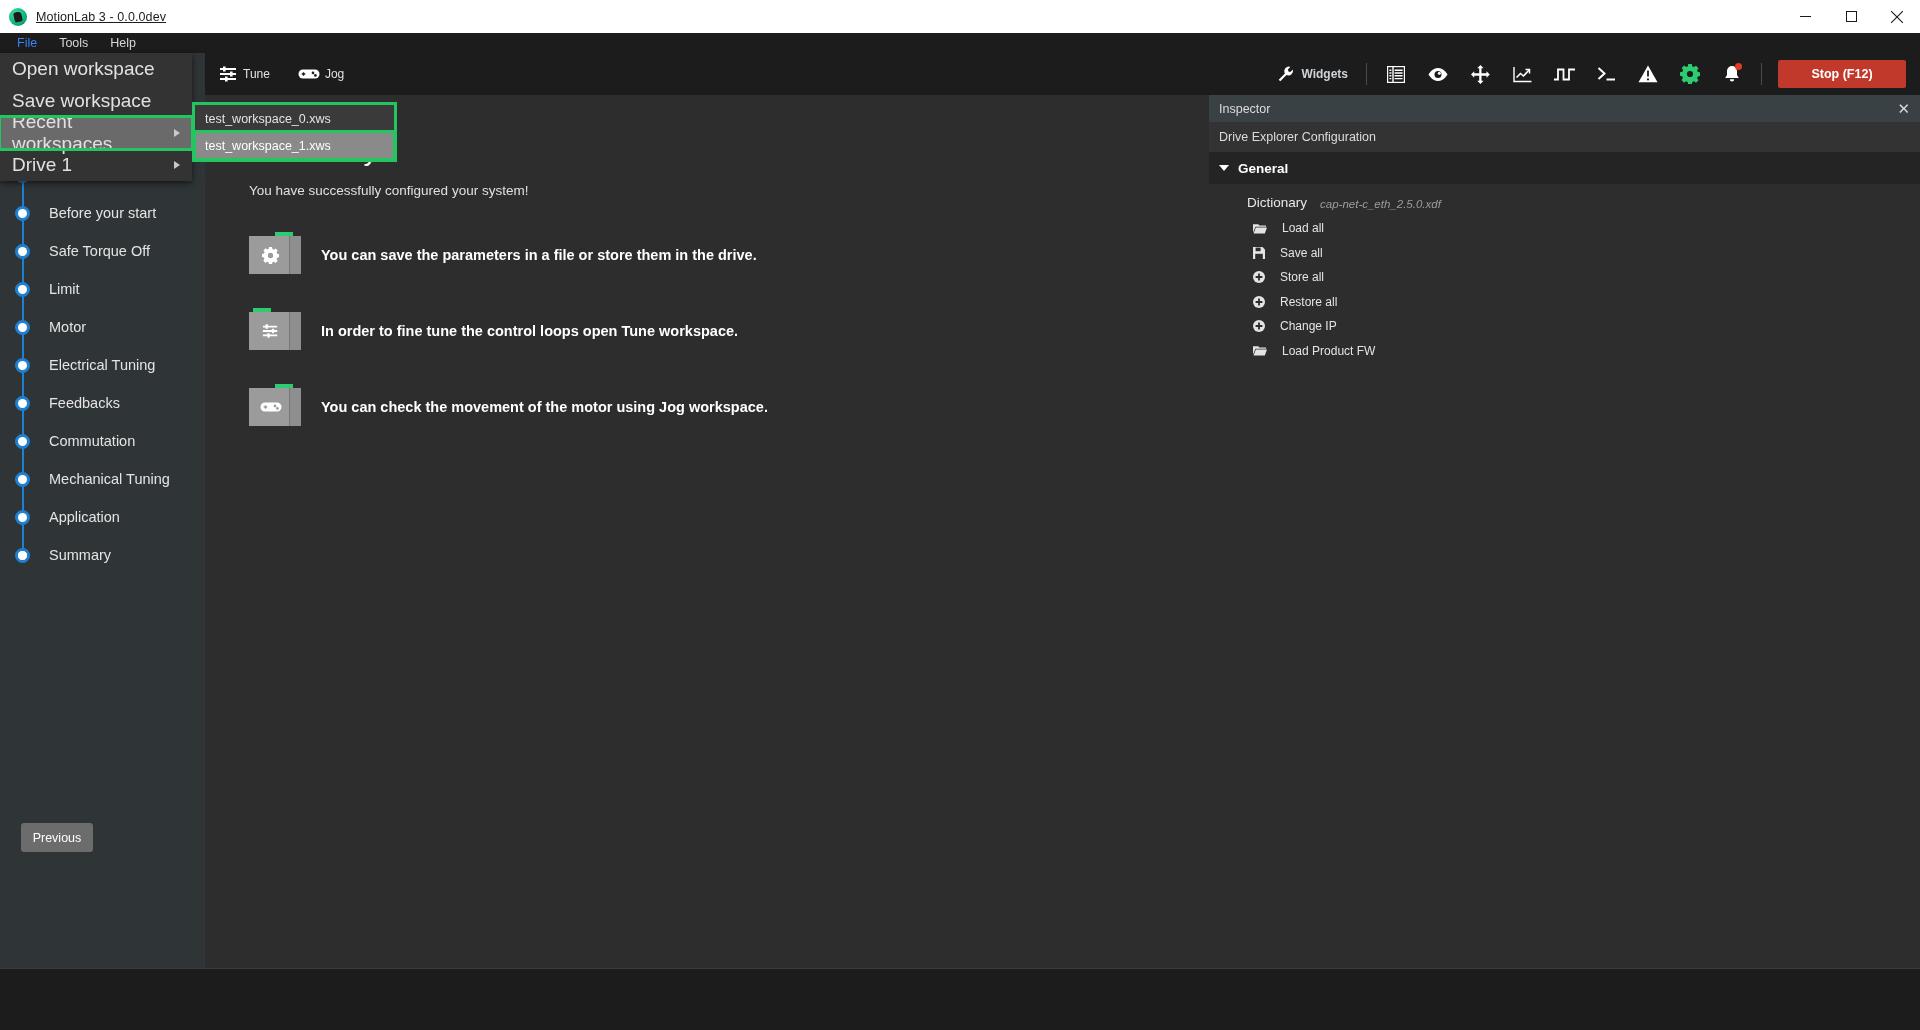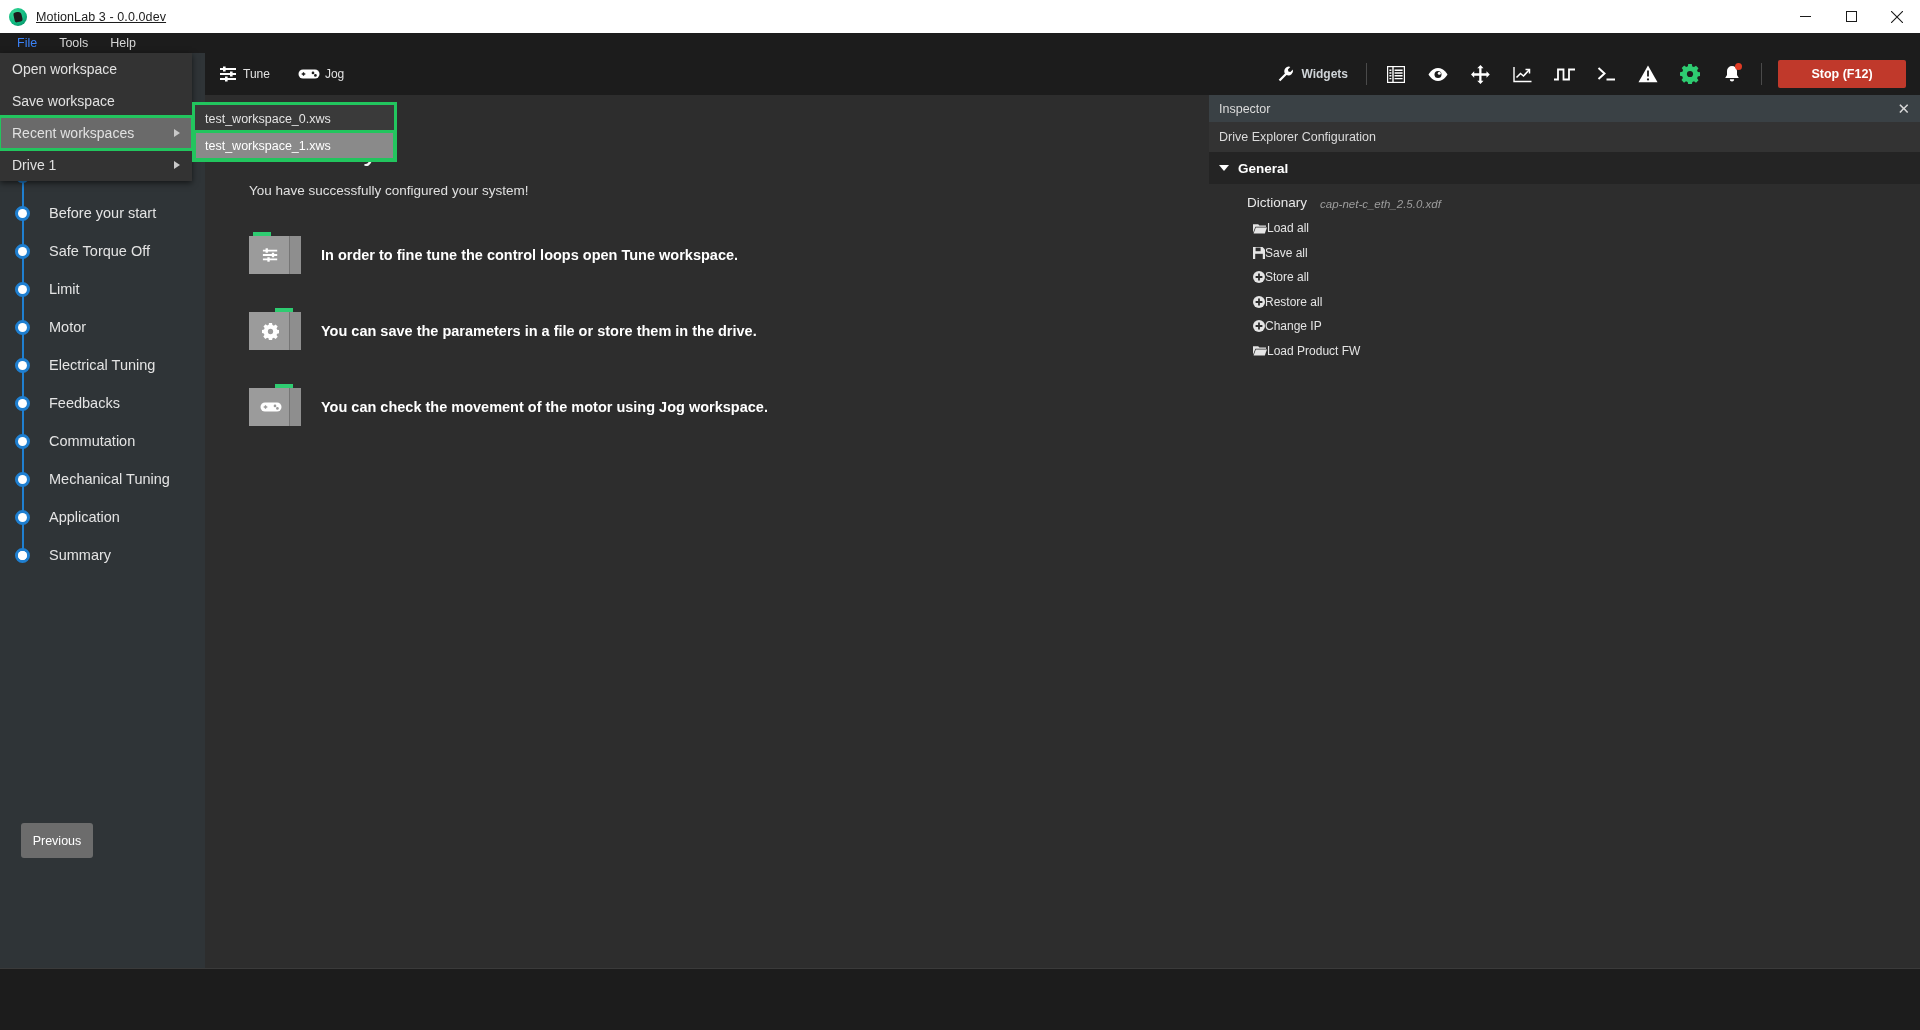--- a/index.html
+++ b/index.html
@@ -84,21 +84,21 @@
   }
   .step .dot {
     position: absolute; left: 15px; width: 15px; height: 15px; border-radius: 50%;
     background: #1f7fd0; border: 3px solid #1f7fd0; z-index: 2;
   }
   .step .dot i { display:block; width: 100%; height: 100%; border-radius: 50%; background:#ffffff; }
   .step.current .dot { background: #ffffff; }
   .step.current .dot i { background: #ffffff; }
   .step .slbl { margin-left: 49px; font-size: 14.5px; color: #e4e4e4; }
   .prevbtn {
-    position: absolute; left: 21px; top: 770px; width: 72px; height: 35px;
+    position: absolute; left: 21px; top: 770px; width: 72px; height: 29px;
     background: #6c6c6c; color: #ffffff; font-size: 12.5px;
     display: flex; align-items: center; justify-content: center; border-radius: 3px;
   }
 
   
   .main {
     position: absolute; top: 95px; left: 205px; width: 1004px; height: 873px;
     background: #2d2d2d; padding: 38px 0 0 44px;
   }
   .h1 { font-size: 30px; color: #f2f2f2; font-weight: normal; letter-spacing: .2px; }
@@ -140,37 +140,37 @@
     padding: 8px 10px; color: #ffffff; font-size: 13.5px; font-weight: bold;
   }
   .caret {
     width: 0; height: 0; border-left: 5px solid transparent; border-right: 5px solid transparent;
     border-top: 6px solid #ffffff;
   }
   .dictrow { display: flex; align-items: flex-end; gap: 13px; padding: 11px 0 6px 38px; }
   .dictlbl { font-size: 13.5px; color: #e8e8e8; }
   .dictval { font-size: 11.5px; color: #9d9d9d; font-style: italic; }
   .acts { padding-left: 44px; }
-  .act { display: flex; align-items: center; gap: 0; height: 24.5px; color: #e4e4e4; font-size: 12px; }
+  .act { display: flex; align-items: center; gap: 15px; height: 24.5px; color: #e4e4e4; font-size: 12px; }
   .act svg { flex: none; }
 
   
   .statusbar {
     position: absolute; left: 0; top: 968px; width: 1920px; height: 62px; background: #1c1c1c;
   }
   .statusbar .line { position: absolute; left: 0; top: 0; width: 1920px; height: 1px; background: #3a3a3a; }
 
   
   .menu-pop {
     position: absolute; top: 53px; left: 0; width: 192px; background: #333333;
     box-shadow: 0 2px 6px rgba(0,0,0,.6); z-index: 50;
   }
   .menu-pop .row {
     position: relative; height: 32px; display: flex; align-items: center;
-    padding: 0 12px; color: #e1e1e1; font-size: 14px;
+    padding: 0 12px; color: #e1e1e1; font-size: 19px;
   }
   .menu-pop .row.sel { background: #6a6a6a; outline: 3px solid #22c55e; outline-offset: -1px; z-index: 3; }
   .menu-pop .row .arrow {
     margin-left: auto; width: 0; height: 0;
     border-top: 4.5px solid transparent; border-bottom: 4.5px solid transparent;
     border-left: 6px solid #c9c9c9;
   }
   .submenu {
     position: absolute; top: 49px; left: 192px; width: 205px; background: #3a3a3a;
     border: 3px solid #22c55e; z-index: 60;
@@ -378,47 +378,47 @@
       </div>
     </div>
     <div class="prevbtn">Previous</div>
   </div>
 
   <div class="main">
     <div class="h1">Summary</div>
     <div class="sub">You have successfully configured your system!</div>
 
     <div class="cards">
+      <div class="card">
+        <div class="cardicon t-right">
+          <span class="tab"></span>
+          <svg width="17" height="17" viewBox="0 0 20 20">
+            <path d="M8.2 0h3.6l.5 2.4 1.7.7 2-1.4 2.5 2.5-1.4 2 .7 1.7 2.4.5v3.6l-2.4.5-.7 1.7 1.4 2-2.5 2.5-2-1.4-1.7.7-.5 2.4H8.2l-.5-2.4-1.7-.7-2 1.4L1.5 16l1.4-2-.7-1.7L0 11.8V8.2l2.4-.5.7-1.7-1.4-2L4.2 1.5l2 1.4 1.7-.7z" fill="#ffffff"></path>
+            <circle cx="10" cy="10" r="3.1" fill="#9b9b9b"></circle>
+          </svg>
+        </div>
+        <div class="cardtxt">You can save the parameters in a file or store them in the drive.</div>
+      </div>
+
       <div class="card">
         <div class="cardicon t-left">
           <span class="tab"></span>
           <svg width="17" height="16" viewBox="0 0 19 16">
             <path d="M1 3h16M1 8h16M1 13h16" stroke="#fff" stroke-width="2"></path>
             <rect x="4" y="0.5" width="2.6" height="5" fill="#fff"></rect>
             <rect x="11" y="5.5" width="2.6" height="5" fill="#fff"></rect>
             <rect x="6" y="10.5" width="2.6" height="5" fill="#fff"></rect>
           </svg>
         </div>
         <div class="cardtxt">In order to fine tune the control loops open Tune workspace.</div>
       </div>
 
       <div class="card">
         <div class="cardicon t-right">
           <span class="tab"></span>
-          <svg width="17" height="17" viewBox="0 0 20 20">
-            <path d="M8.2 0h3.6l.5 2.4 1.7.7 2-1.4 2.5 2.5-1.4 2 .7 1.7 2.4.5v3.6l-2.4.5-.7 1.7 1.4 2-2.5 2.5-2-1.4-1.7.7-.5 2.4H8.2l-.5-2.4-1.7-.7-2 1.4L1.5 16l1.4-2-.7-1.7L0 11.8V8.2l2.4-.5.7-1.7-1.4-2L4.2 1.5l2 1.4 1.7-.7z" fill="#ffffff"></path>
-            <circle cx="10" cy="10" r="3.1" fill="#9b9b9b"></circle>
-          </svg>
-        </div>
-        <div class="cardtxt">You can save the parameters in a file or store them in the drive.</div>
-      </div>
-
-      <div class="card">
-        <div class="cardicon t-right">
-          <span class="tab"></span>
           <svg width="22" height="14" viewBox="0 0 22 14">
             <rect x="0.5" y="2.5" width="21" height="9" rx="4.5" fill="#fff"></rect>
             <path d="M5.5 5.2v3.6M3.7 7h3.6" stroke="#9b9b9b" stroke-width="1.3"></path>
             <circle cx="15" cy="5.9" r="1.35" fill="#9b9b9b"></circle>
             <circle cx="17.4" cy="8.4" r="1.35" fill="#9b9b9b"></circle>
           </svg>
         </div>
         <div class="cardtxt">You can check the movement of the motor using Jog workspace.</div>
       </div>
     </div>

